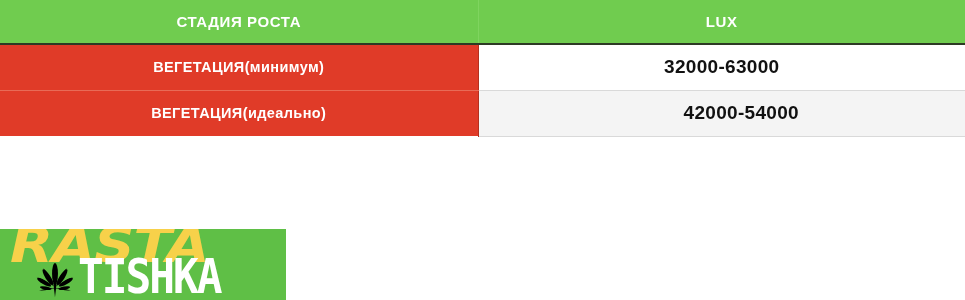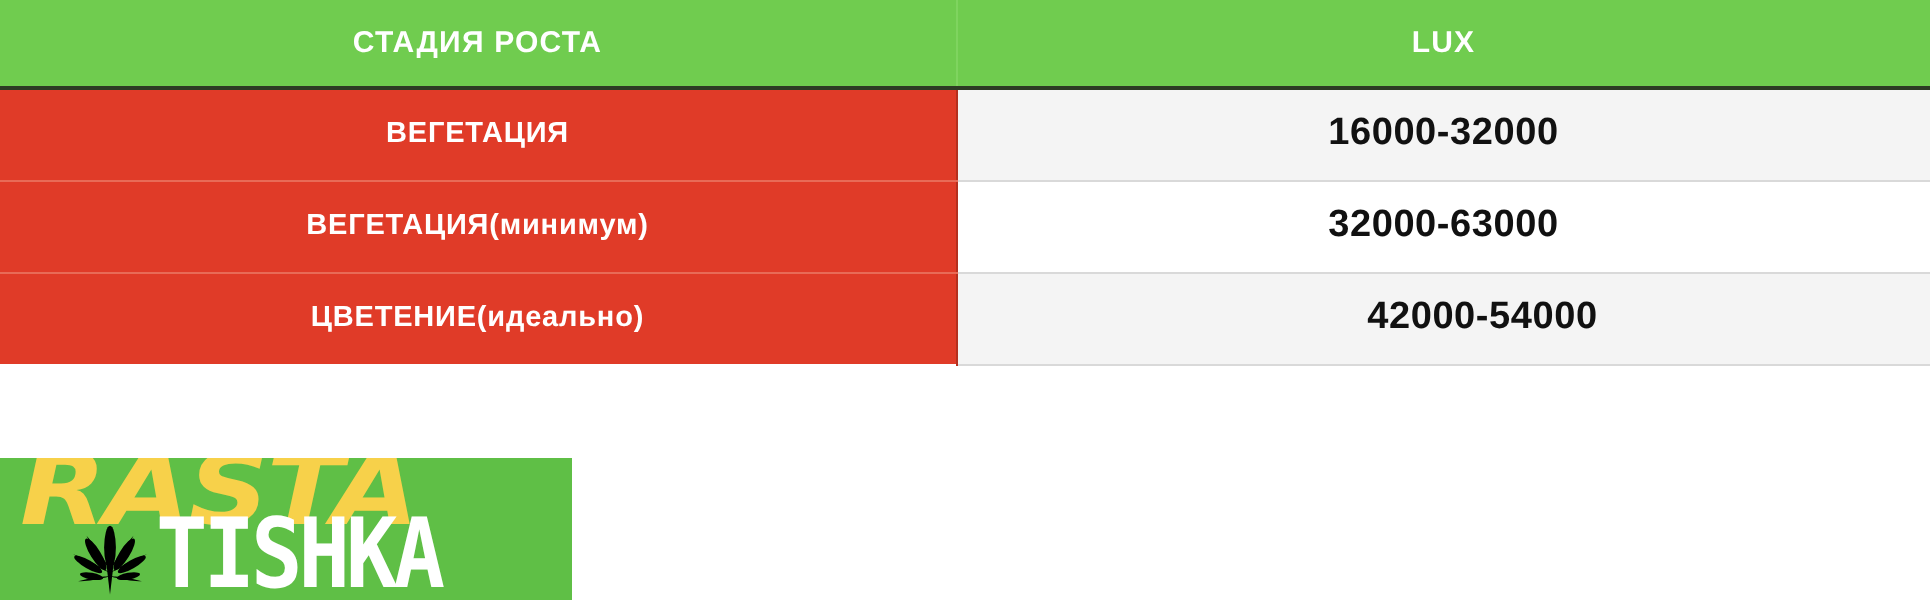--- a/index.html
+++ b/index.html
@@ -139,30 +139,26 @@
       <col class="col-stage">
       <col class="col-lux">
     </colgroup>
     <thead>
       <tr>
         <th class="th-stage">СТАДИЯ РОСТА</th>
         <th class="th-lux">LUX</th>
       </tr>
     </thead>
     <tbody>
-      <tr class="row-even">
-        <td class="cell-stage">ВЕГЕТАЦИЯ</td>
-        <td class="cell-lux">16000-32000</td>
-      </tr>
       <tr class="row-odd">
         <td class="cell-stage">ВЕГЕТАЦИЯ(минимум)</td>
         <td class="cell-lux">32000-63000</td>
       </tr>
       <tr class="row-even">
-        <td class="cell-stage">ЦВЕТЕНИЕ(идеально)</td>
+        <td class="cell-stage">ВЕГЕТАЦИЯ(идеально)</td>
         <td class="cell-lux">42000-54000</td>
       </tr>
     </tbody>
   </table>
 </div>
 
 <div class="watermark">
   <div class="wm-rasta">RASTA</div>
   <span class="wm-leaf">
     <svg viewBox="0 0 100 100" width="46" height="42" aria-hidden="true">

